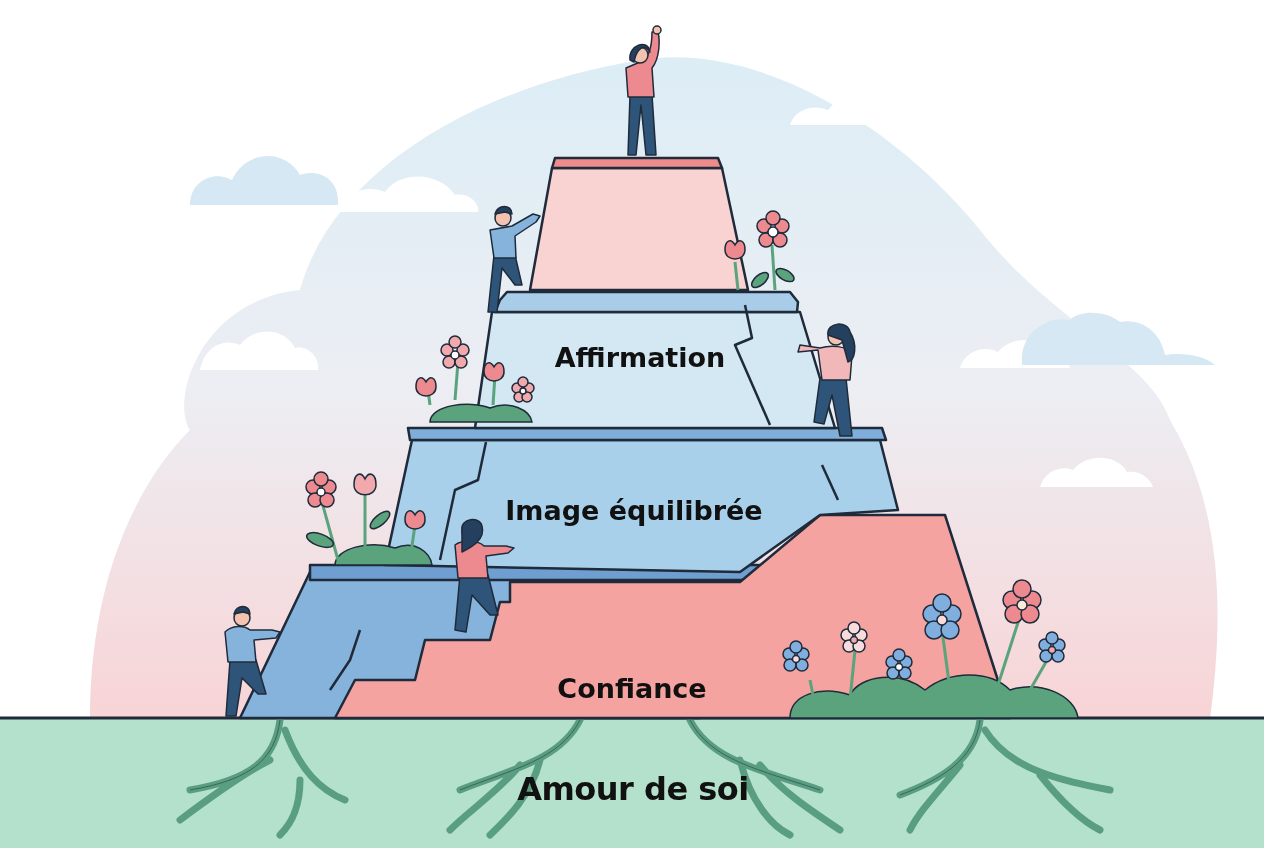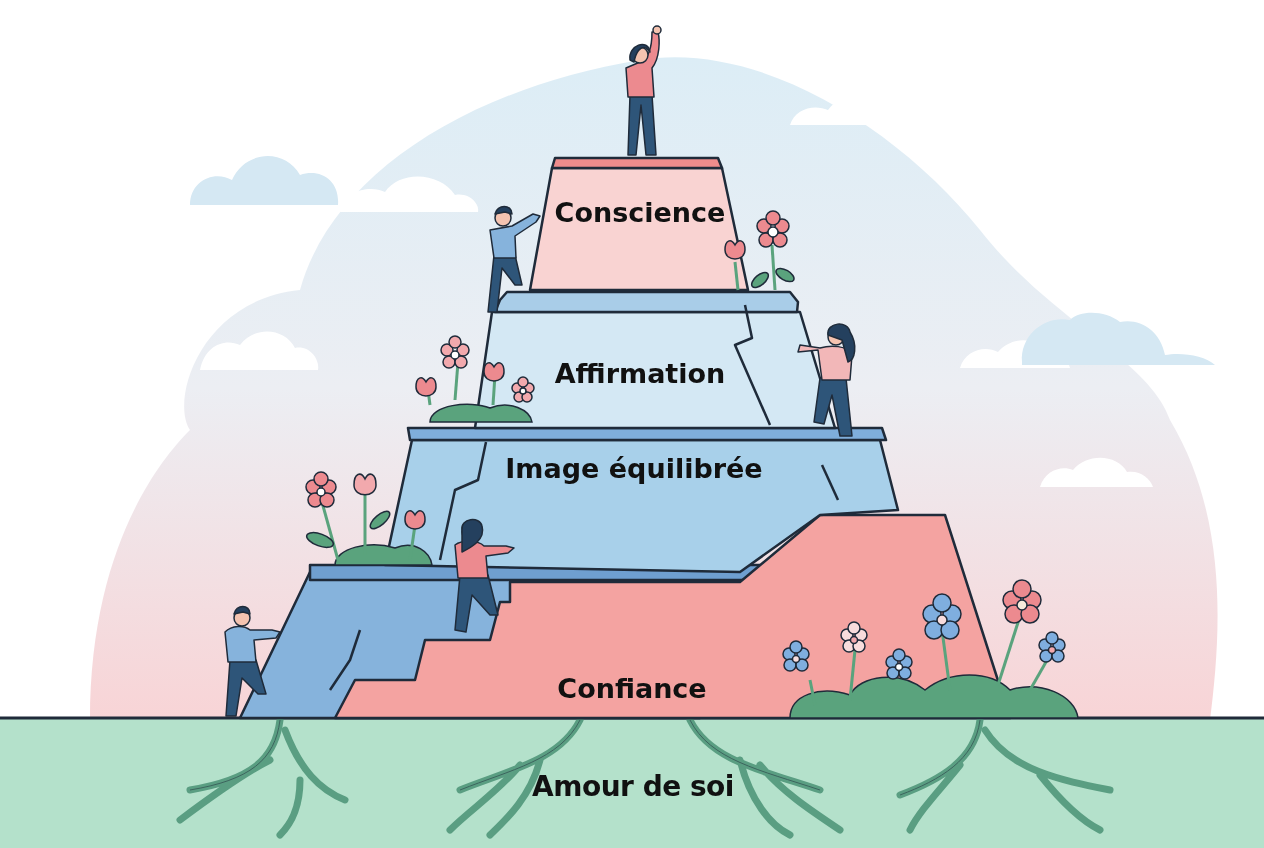--- a/index.html
+++ b/index.html
@@ -2,21 +2,21 @@
 <html><head>
 <meta charset="utf-8">
 <style>
   html, body { margin: 0; padding: 0; background: #ffffff; }
   body { width: 1264px; height: 848px; overflow: hidden; position: relative;
          font-family: "DejaVu Sans", "Liberation Sans", sans-serif; }
   #scene { position: absolute; left: 0; top: 0; width: 1264px; height: 848px; }
   .label { position: absolute; color: #111111; font-weight: bold; text-align: center;
            white-space: nowrap; transform: translateX(-50%); line-height: 1.1; }
   .label-l1 { font-size: 27px; }
-  .label-ground { font-size: 28px; letter-spacing: -0.5px; }
+  .label-ground { font-size: 32px; letter-spacing: -0.5px; }
 </style>
 </head>
 <body>
 
 <svg id="scene" viewBox="0 0 1264 848" xmlns="http://www.w3.org/2000/svg">
   <defs>
     <linearGradient id="hillGrad" x1="0" y1="0" x2="0" y2="1">
       <stop offset="0" stop-color="#dcedf6"></stop>
       <stop offset="0.5" stop-color="#eceef3"></stop>
       <stop offset="1" stop-color="#f8d4d6"></stop>
@@ -261,22 +261,21 @@
 
   <g stroke="#1f2b3a" stroke-width="1.5" stroke-linejoin="round">
     <path d="M230,660 L226,716 L236,716 L242,678 L258,694 L266,694 L256,660 Z" fill="#2e5579"></path>
     <path d="M225,632 L228,662 L256,662 L254,640 L276,638 L280,632 L272,630 L250,630 C244,625 232,625 225,632 Z" fill="#86b3dc"></path>
     <circle cx="242" cy="618" r="8" fill="#f4c3b0"></circle>
     <path d="M234,614 C236,604 250,604 250,614 L243,612 Z" fill="#24405e"></path>
   </g>
 </svg>
 
 <div class="label label-l1" style="left:640px; top:198px;">
-  <div>Conscience</div>
 </div>
 
-<div class="label label-l1" style="left:640px; top:359px;">Affirmation</div>
-
-<div class="label label-l1" style="left:634px; top:454px;">Image équilibrée</div>
+<div class="label label-l1" style="left:640px; top:343px;">Affirmation</div>
+
+<div class="label label-l1" style="left:634px; top:496px;">Image équilibrée</div>
 
 <div class="label label-l1" style="left:632px; top:628px;margin-top:46px;">Confiance</div>
 
 <div class="label label-ground" style="left:633px; top:772px;">Amour de soi</div>
 
 </body></html>

